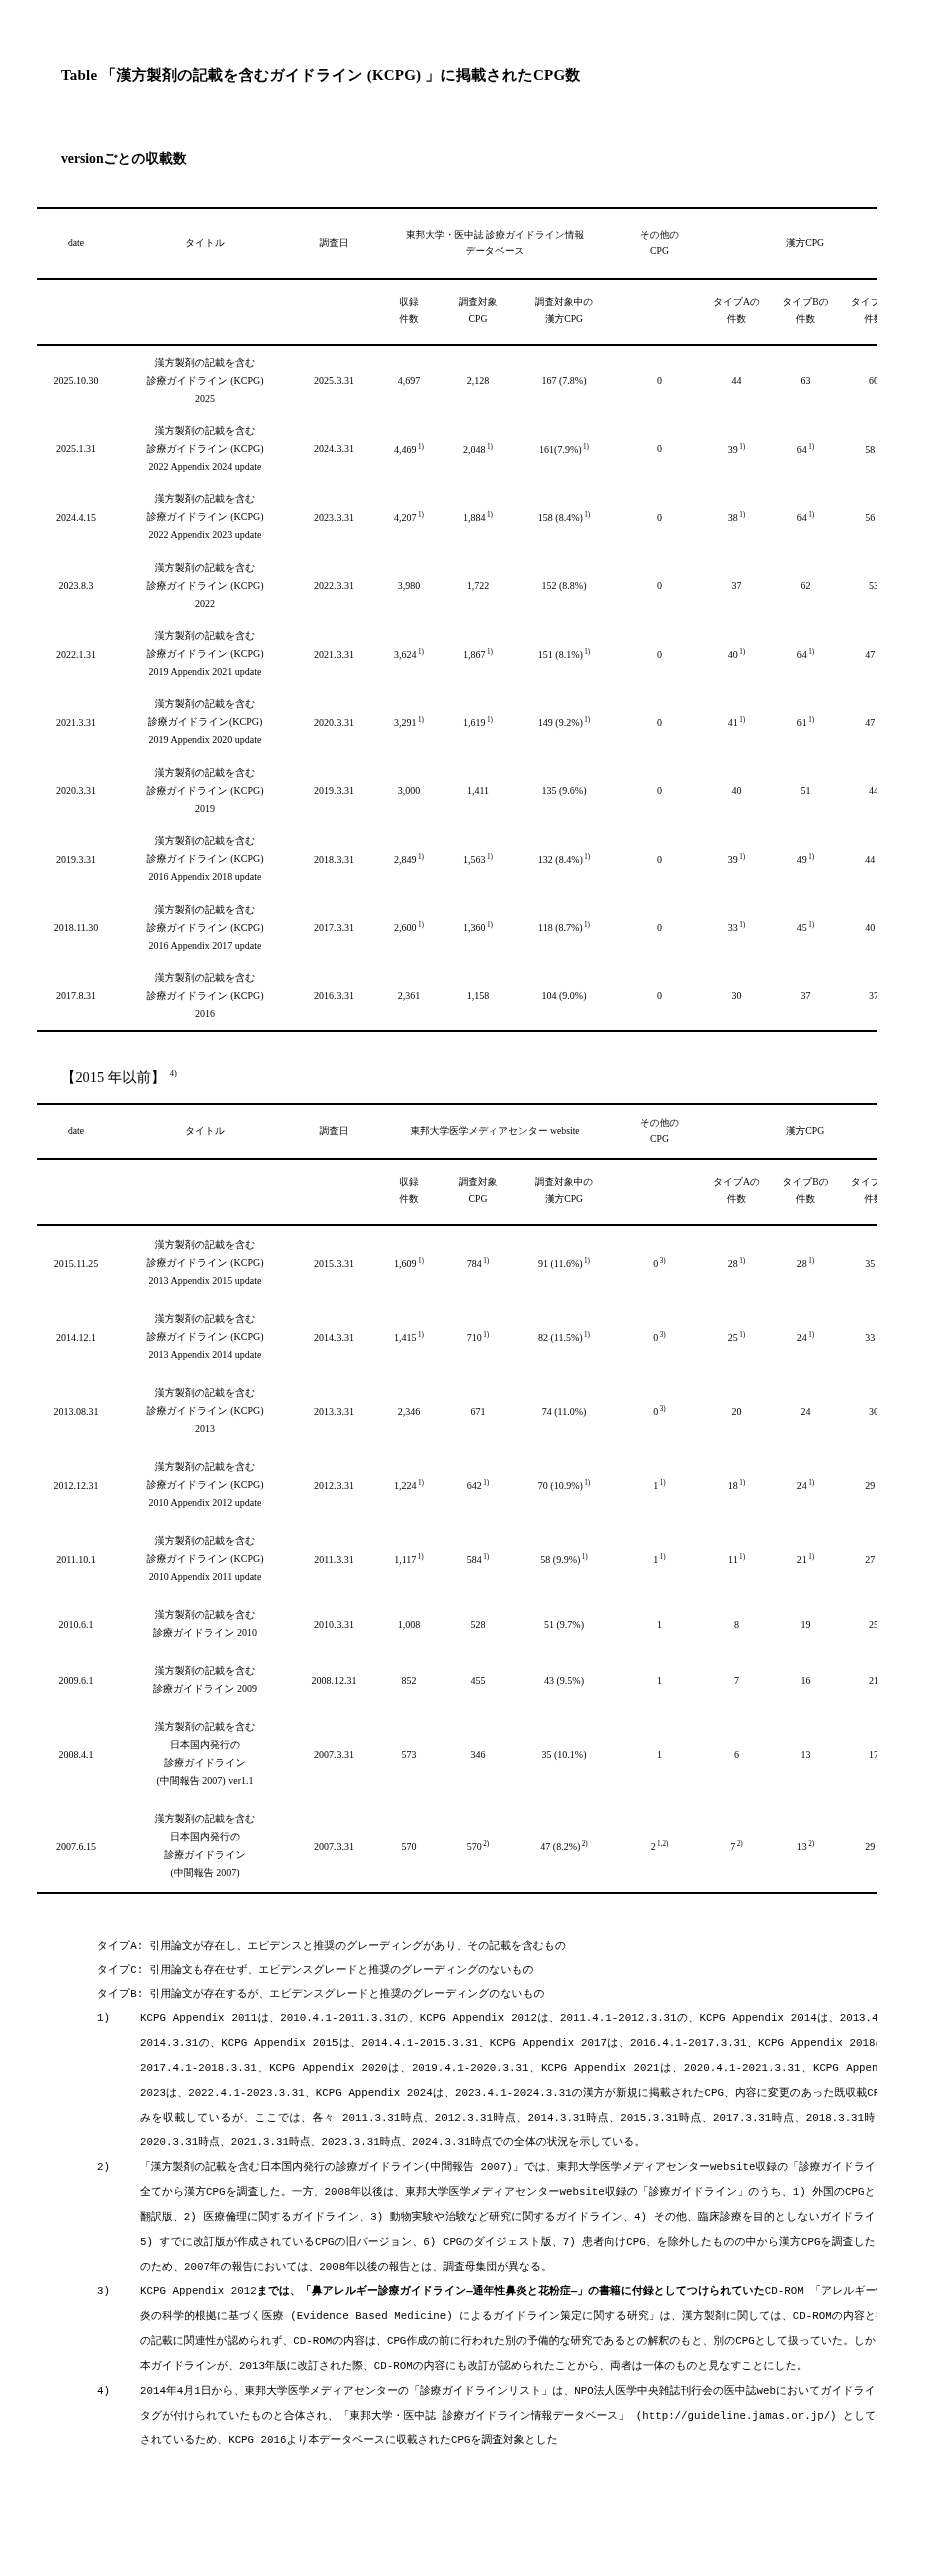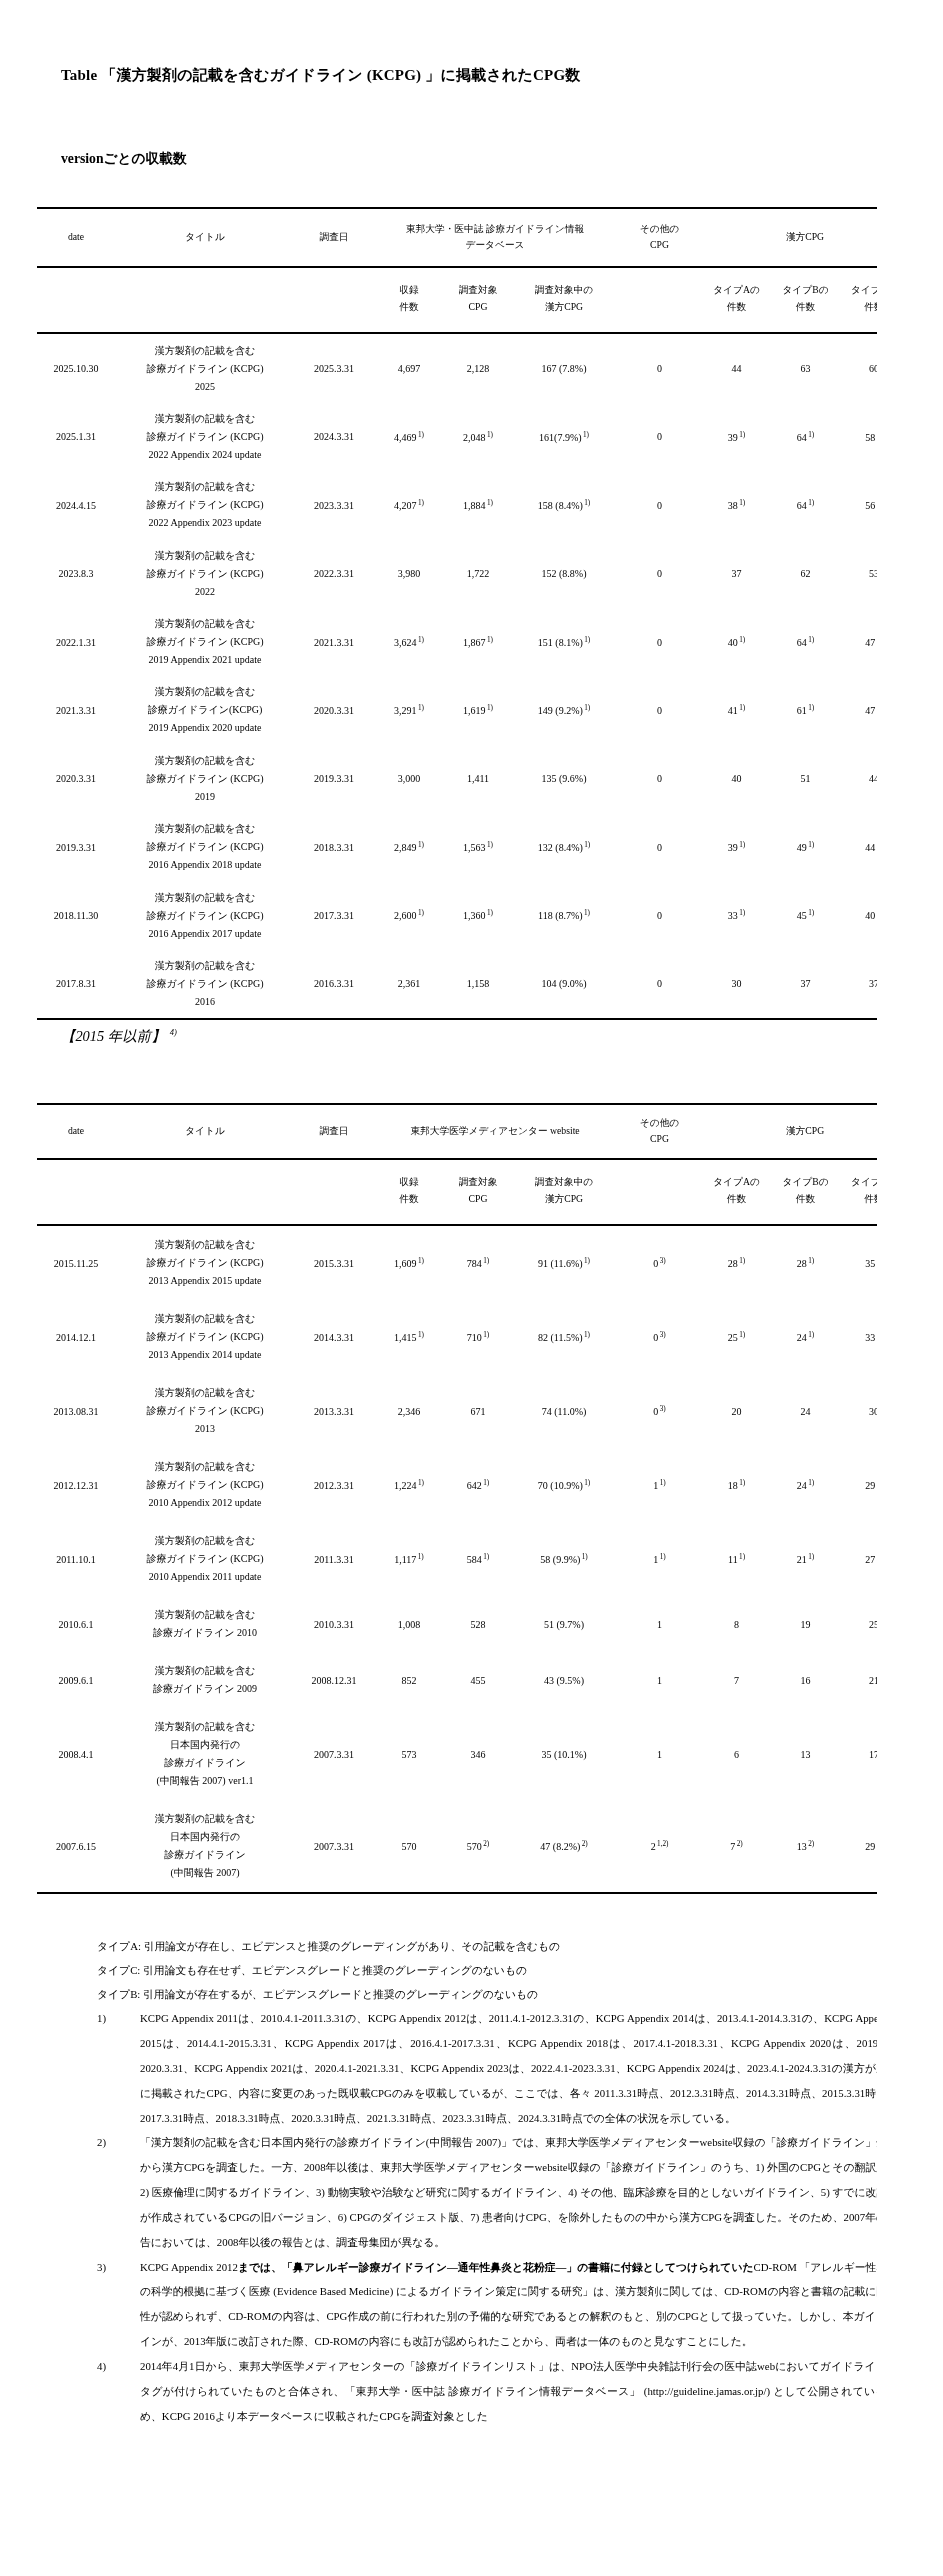--- a/index.html
+++ b/index.html
@@ -10,31 +10,31 @@
   .doc-subtitle { position:absolute; left:61px; top:150px; font-size:13.7px; font-weight:bold; }
 
   .gtable { position:absolute; left:37px; width:870px; border-collapse:collapse; table-layout:fixed;
             border-top:2.9px solid #000; border-bottom:2.9px solid #000; }
   .t1 { top:207px; }
   .t2 { top:1103px; }
   .gtable th { font-weight:normal; font-size:9.7px; vertical-align:middle; text-align:center;
                white-space:pre-line; line-height:1.7; }
   .gtable tr.band1 th { border-bottom:2.2px solid #000; padding:10px 1.4px; }
   .gtable tr.band2 th { border-bottom:2.9px solid #000; padding:14.4px 1.4px 17px; }
-  .grpw { max-width:205px; margin:2px auto;text-align:center; }
+  .grpw { max-width:205px; margin:8px auto;text-align:center; }
   .gtable td { text-align:center; vertical-align:middle; font-size:10px; }
   .t1 td { padding:7.2px 1.4px; }
   .t2 td { padding:10px 1.4px; }
   .tl { line-height:1.8; font-size:10px; }
   .gtable sup, .secsup { font-size:7.2px; margin-left:1.4px; }
 
-  .sec2 { position:absolute; left:61px; top:1027px; font-size:14.4px;font-style:italic; }
+  .sec2 { position:absolute; left:61px; top:1068px; font-size:14.4px; }
   .sec2 .secsup { font-size:8.6px; margin-left:4.3px; }
 
-  .notes { position:absolute; left:0; top:1935px; width:943px; }
+  .notes { position:absolute; left:0; top:1935px; width:943px;font-family:Liberation Mono, monospace; }
   .type-def { margin:0 45px 0 97px; font-size:10.8px; line-height:2.2; }
   .note { display:flex; margin:0 45px 0 97px; font-size:10.8px; line-height:2.3; }
   .note:first-of-type { margin-top:2.9px; }
   .note-num { flex:0 0 43px; }
   .note-body { flex:1; text-align:justify; }
 </style>
 </head>
 <body>
 
 <div class="page">

